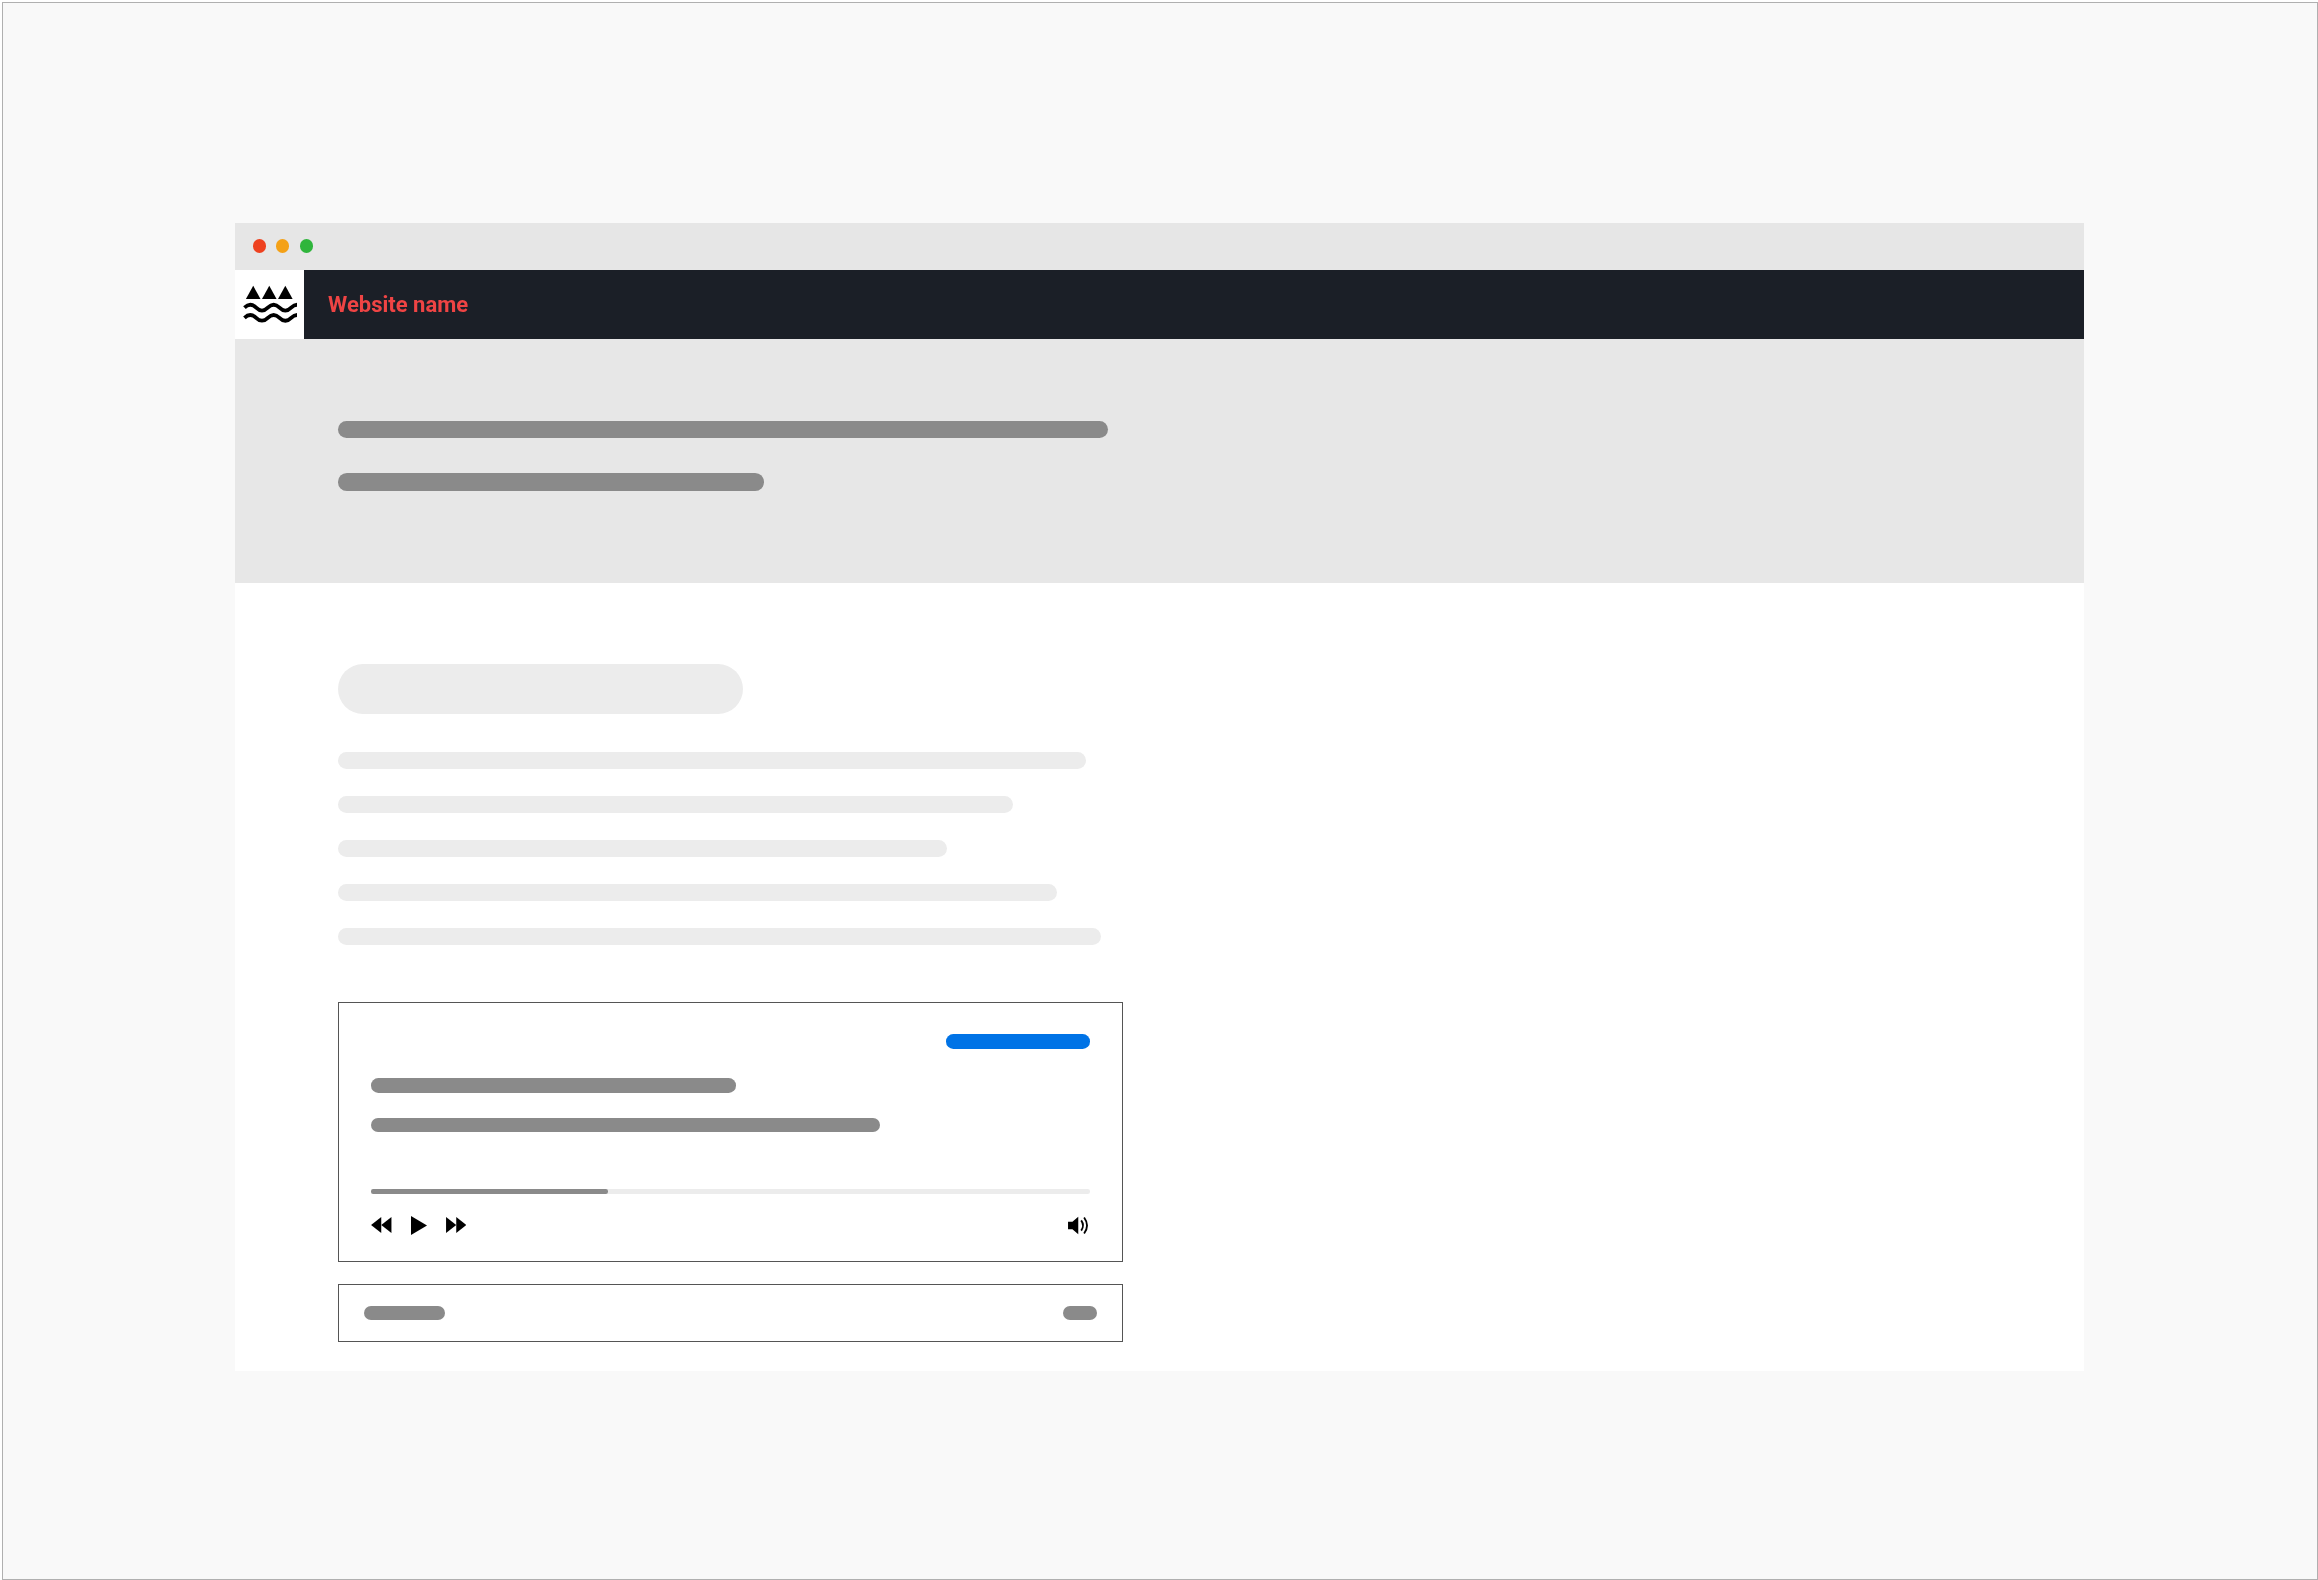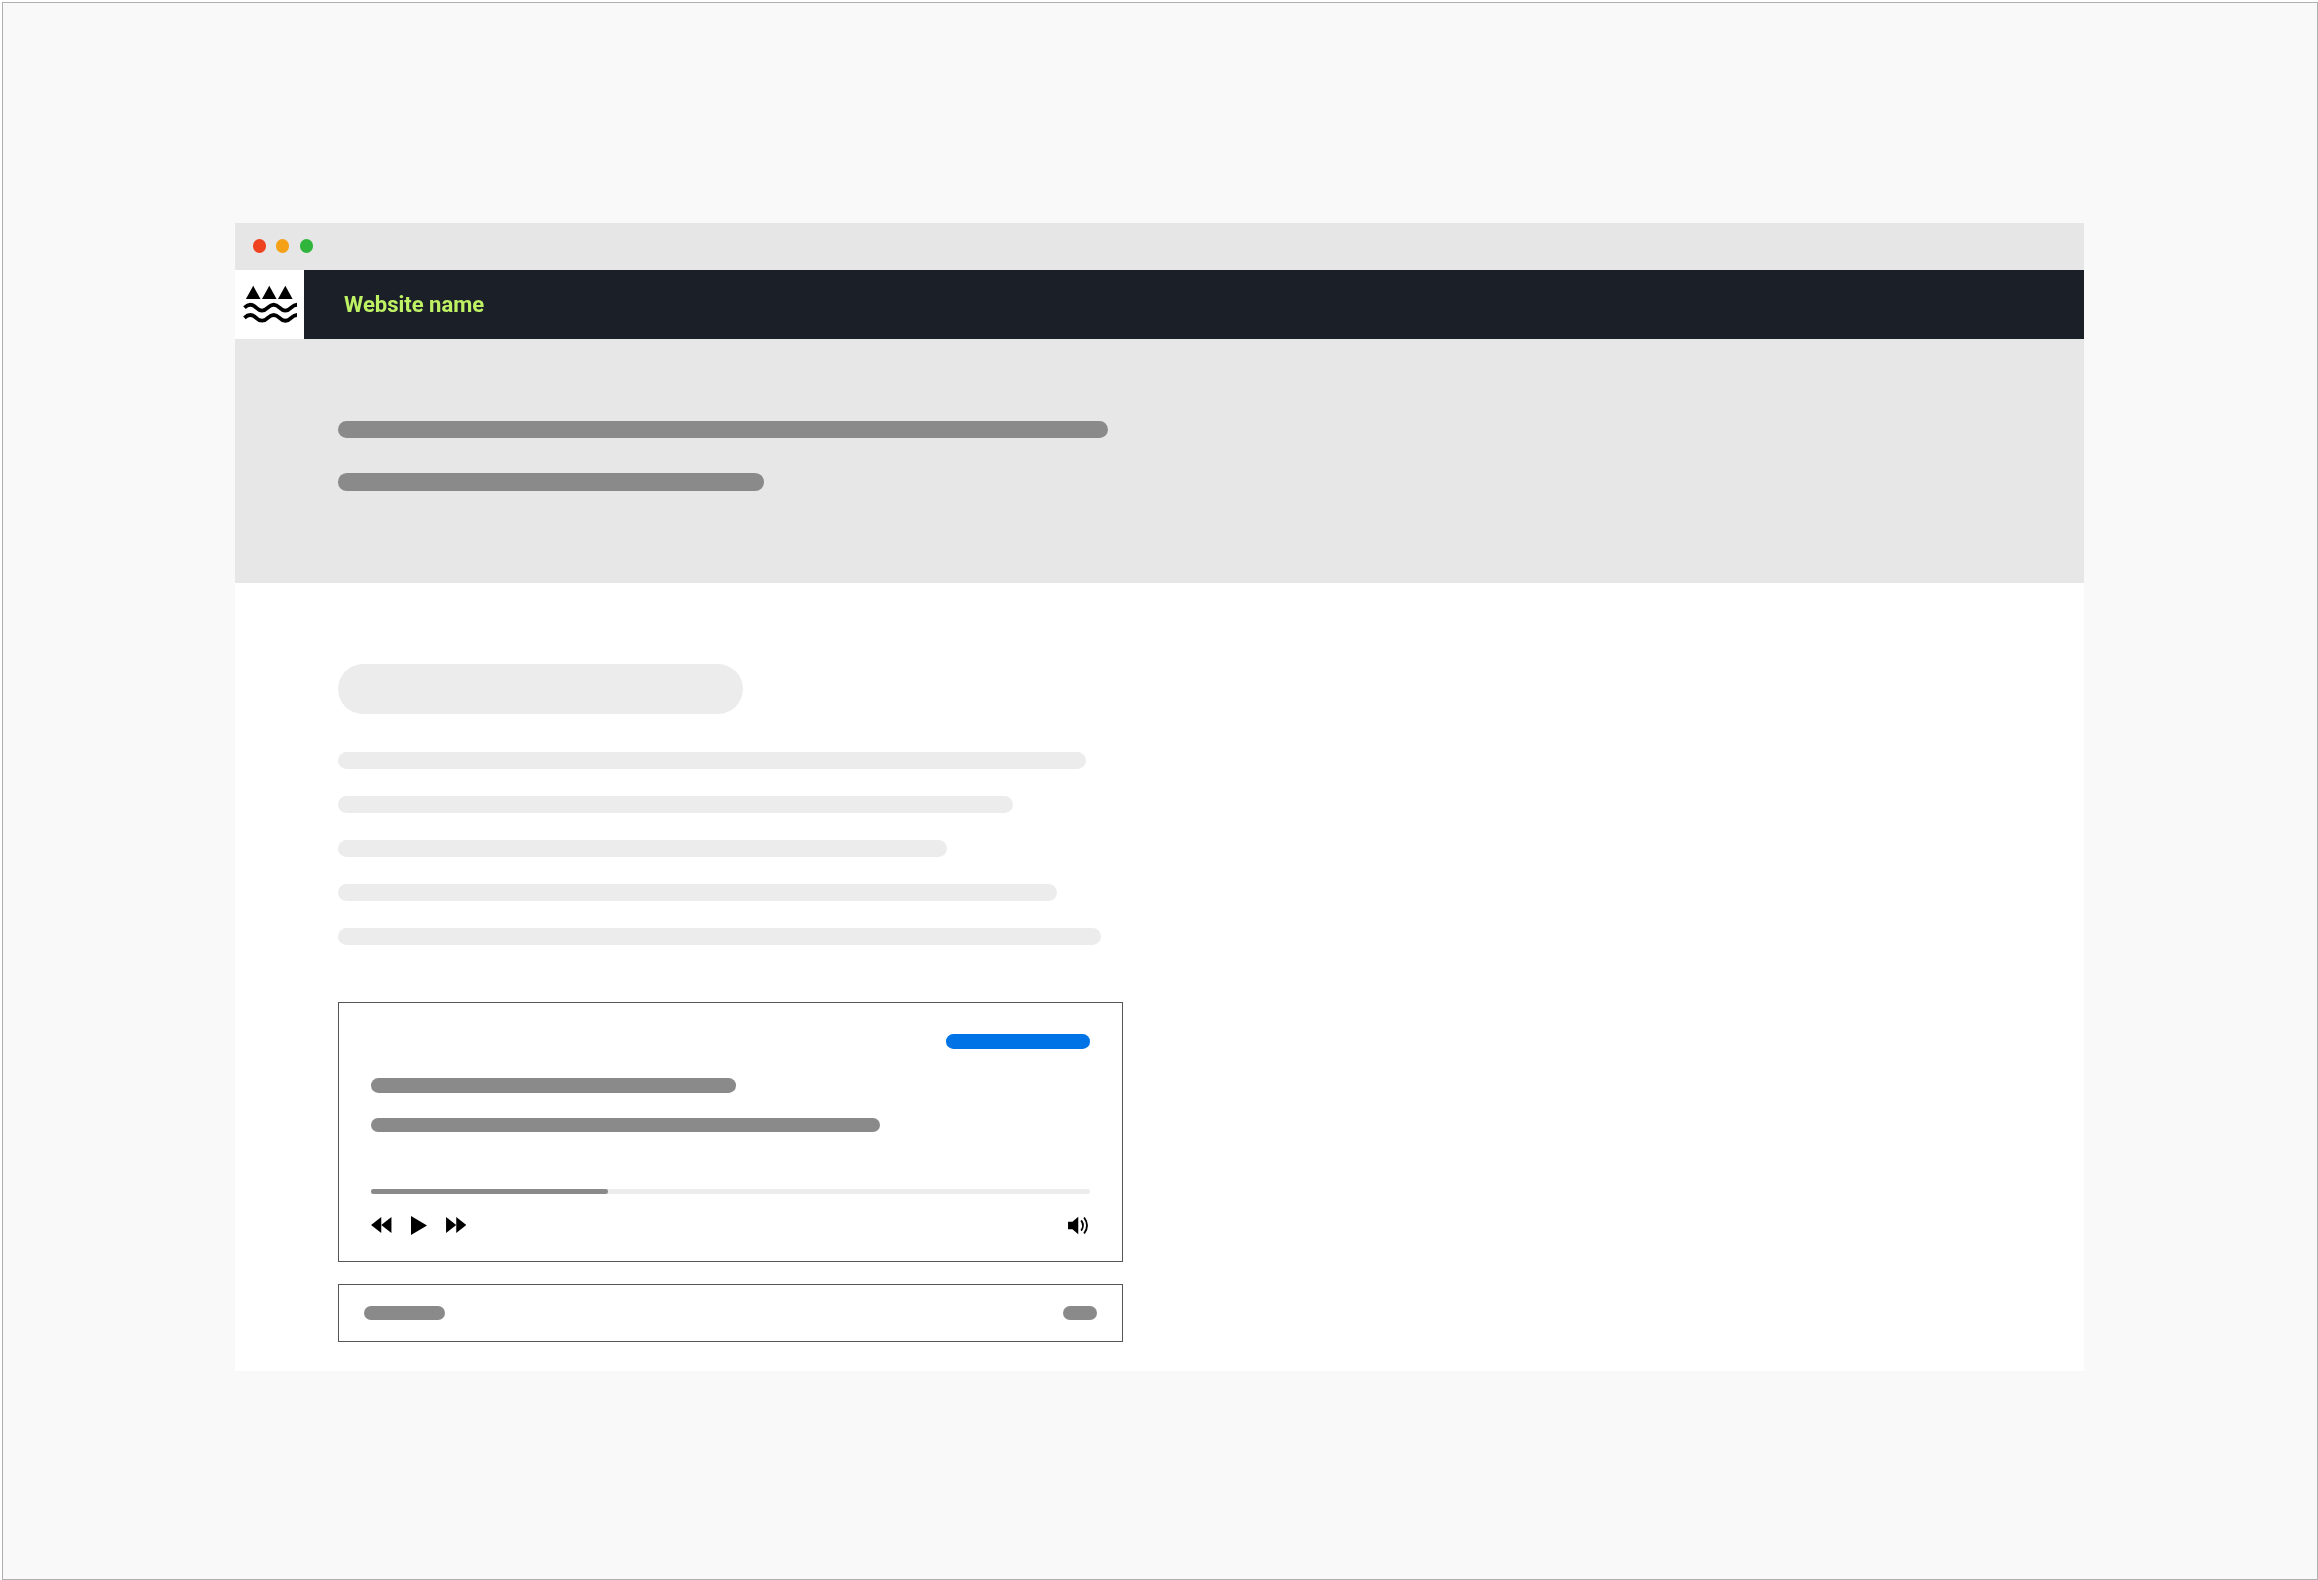--- a/index.html
+++ b/index.html
@@ -50,24 +50,24 @@
     .logo-box {
       width: 69px;
       height: 69px;
       background: #ffffff;
       display: flex;
       align-items: center;
       justify-content: center;
     }
     .logo-box svg { width: 54px; height: 40px; }
     .site-name {
-      color: #bef264;
+      color: #ef4444;
       font-weight: 700;
       font-size: 22px;
-      margin-left: 40px;
+      margin-left: 24px;
     }
     .hero {
       background: #e7e7e7;
       padding: 82px 103px 92px 103px;
     }
     .hero-line {
       height: 17.6px;
       background: #8a8a8a;
       border-radius: 8.8px;
       margin-bottom: 35px;

